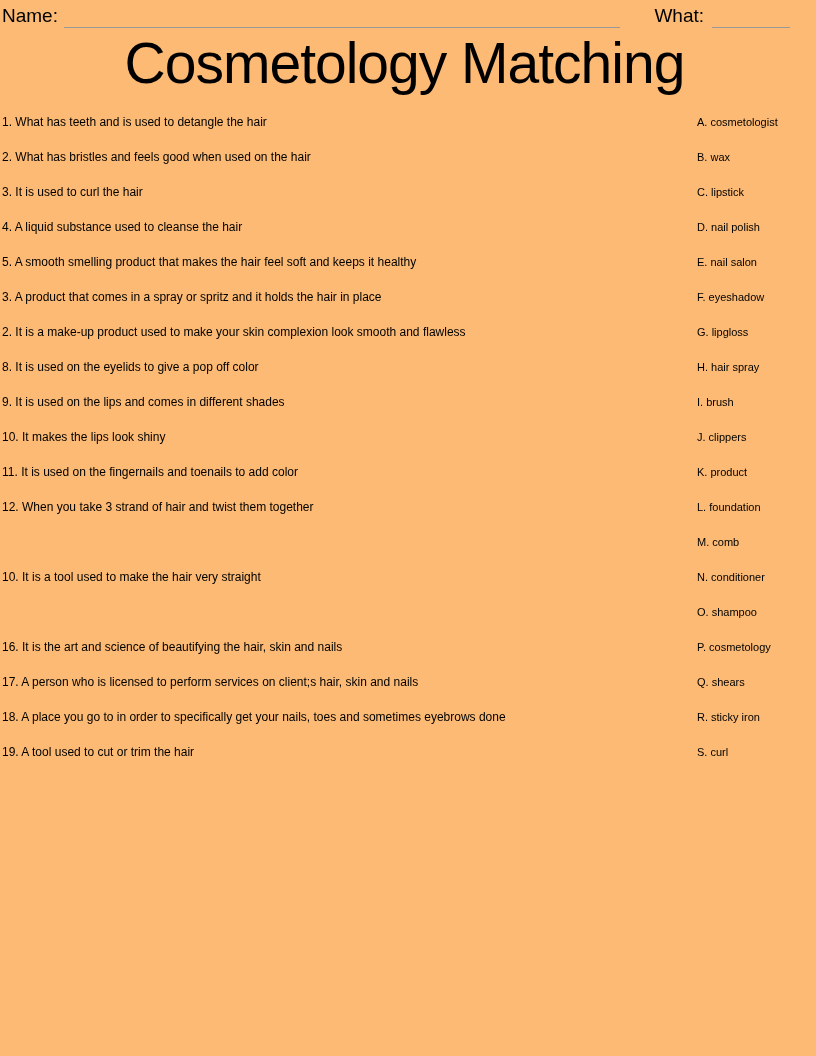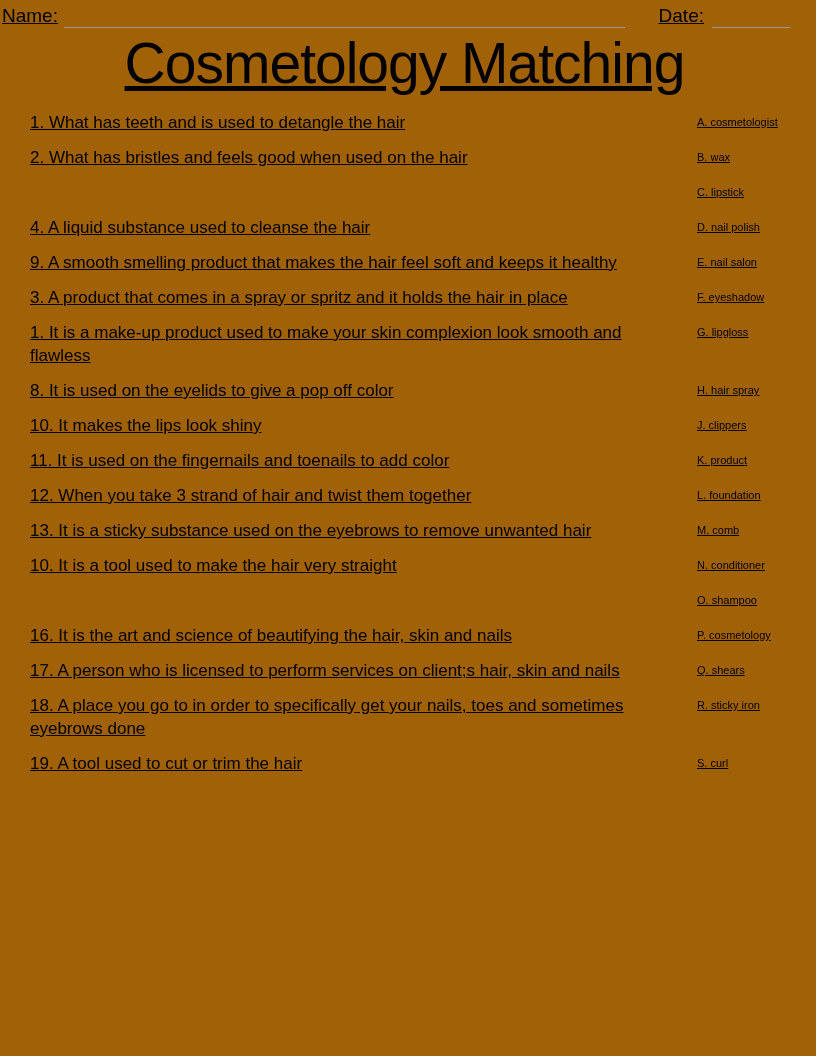--- a/index.html
+++ b/index.html
@@ -4,27 +4,26 @@
 <style>
   html, body {
     margin: 0;
     padding: 0;
     background: #ffffff;
   }
   .page {
     position: relative;
     width: 816px;
     height: 1056px;
-    background: #a16207;
+    background: #fdba74;
     color: #000000;
     font-family: "Liberation Sans", "DejaVu Sans", sans-serif;
     box-sizing: border-box;
     padding: 4px 0 0 2px;
     overflow: hidden;
-    text-decoration: underline;
   }
   
   .header-row {
     display: flex;
     align-items: flex-end;
     height: 24px;
     padding-right: 26px;
   }
   .hdr-label {
     font-size: 19px;
@@ -58,104 +57,107 @@
   .list {
     margin-top: 17px;
   }
   .row {
     display: flex;
     align-items: flex-start;
     margin-bottom: 12px;
   }
   .q {
     width: 640px;
-    font-size: 17px;
+    font-size: 12px;
     line-height: 23px;
-    margin-left: 28px;
   }
   .a {
     width: 119px;
     margin-left: auto;
     font-size: 11px;
     line-height: 23px;
     white-space: nowrap;
   }
 </style>
 </head>
 <body>
 
 <div class="page">
 
   <div class="header-row">
     <span class="hdr-label">Name:</span>
     <span class="write-line name-line"></span>
-    <span class="hdr-label">Date:</span>
+    <span class="hdr-label">What:</span>
     <span class="write-line date-line"></span>
   </div>
 
   <h1 class="title">Cosmetology Matching</h1>
 
   <div class="list">
     <div class="row">
       <div class="q">1. What has teeth and is used to detangle the hair</div>
       <div class="a">A. cosmetologist</div>
     </div>
 
     <div class="row">
       <div class="q">2. What has bristles and feels good when used on the hair</div>
       <div class="a">B. wax</div>
     </div>
 
     <div class="row">
+      <div class="q">3. It is used to curl the hair</div>
       <div class="a">C. lipstick</div>
     </div>
 
     <div class="row">
       <div class="q">4. A liquid substance used to cleanse the hair</div>
       <div class="a">D. nail polish</div>
     </div>
 
     <div class="row">
-      <div class="q">9. A smooth smelling product that makes the hair feel soft and keeps it healthy</div>
+      <div class="q">5. A smooth smelling product that makes the hair feel soft and keeps it healthy</div>
       <div class="a">E. nail salon</div>
     </div>
 
     <div class="row">
       <div class="q">3. A product that comes in a spray or spritz and it holds the hair in place</div>
       <div class="a">F. eyeshadow</div>
     </div>
 
     <div class="row">
-      <div class="q">1. It is a make-up product used to make your skin complexion look smooth and flawless</div>
+      <div class="q">2. It is a make-up product used to make your skin complexion look smooth and flawless</div>
       <div class="a">G. lipgloss</div>
     </div>
 
     <div class="row">
       <div class="q">8. It is used on the eyelids to give a pop off color</div>
       <div class="a">H. hair spray</div>
     </div>
 
+    <div class="row">
+      <div class="q">9. It is used on the lips and comes in different shades</div>
+      <div class="a">I. brush</div>
+    </div>
 
     <div class="row">
       <div class="q">10. It makes the lips look shiny</div>
       <div class="a">J. clippers</div>
     </div>
 
     <div class="row">
       <div class="q">11. It is used on the fingernails and toenails to add color</div>
       <div class="a">K. product</div>
     </div>
 
     <div class="row">
       <div class="q">12. When you take 3 strand of hair and twist them together</div>
       <div class="a">L. foundation</div>
     </div>
 
     <div class="row">
-      <div class="q">13. It is a sticky substance used on the eyebrows to remove unwanted hair</div>
       <div class="a">M. comb</div>
     </div>
 
     <div class="row">
       <div class="q">10. It is a tool used to make the hair very straight</div>
       <div class="a">N. conditioner</div>
     </div>
 
     <div class="row">
       <div class="a">O. shampoo</div>

